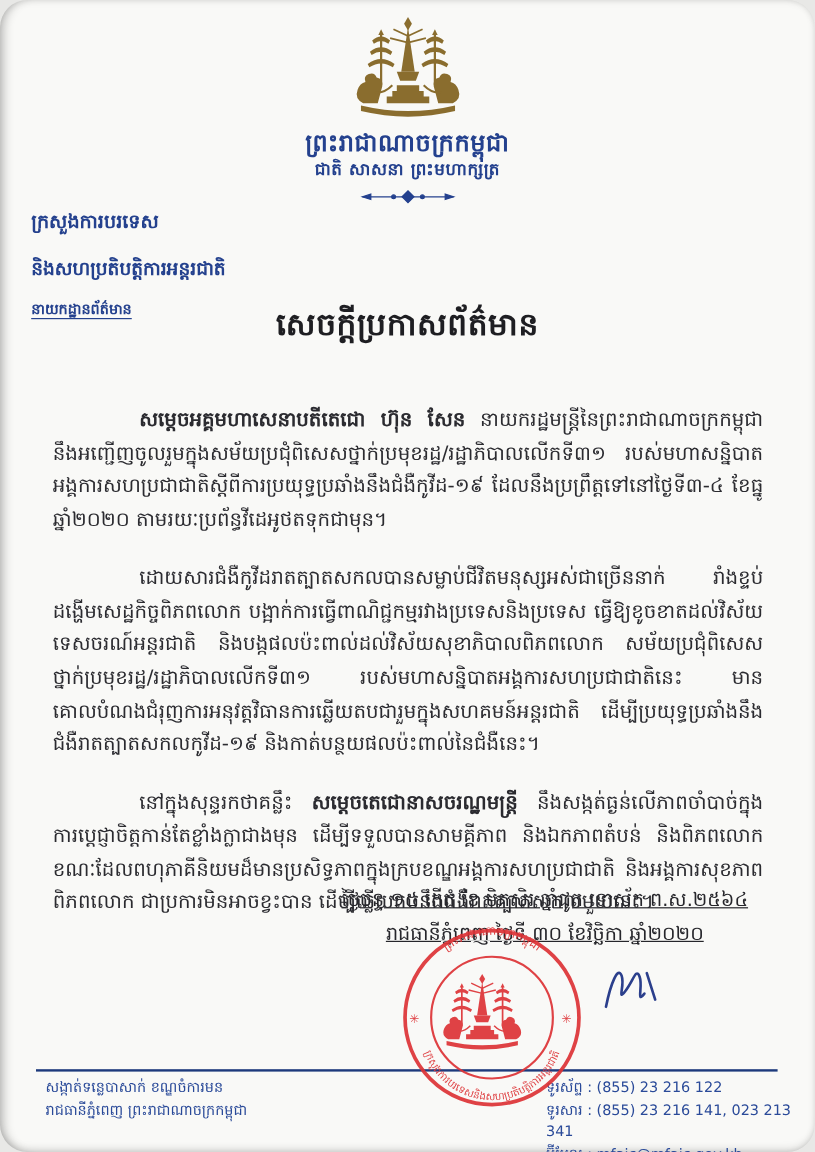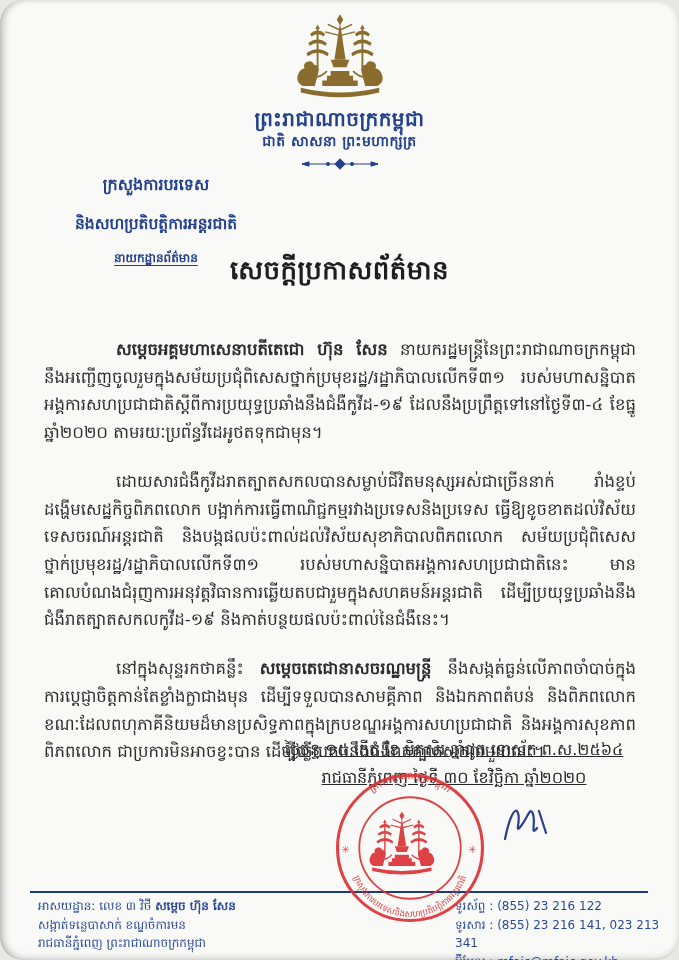--- a/index.html
+++ b/index.html
@@ -25,21 +25,21 @@
   }
   .center{left:0;width:100%;text-align:center;}
   .abs{position:absolute;}
 
   .emblem{left:284px;top:12px;width:112px;height:92px;color:var(--emblem-gold);}
   .motto{color:var(--header-blue);font-weight:bold;}
   .motto-1{top:106px;font-size:20px;letter-spacing:.5px;}
   .motto-2{top:132px;font-size:14px;letter-spacing:.5px;}
   .divider{top:158px;left:50%;transform:translateX(-50%);width:80px;height:12px;color:var(--header-blue);}
 
-  .ministry{left:26px;top:174px;width:260px;text-align:center;color:var(--header-blue);font-weight:bold;}
+  .ministry{left:26px;top:174px;width:260px;text-align:left;color:var(--header-blue);font-weight:bold;}
   .ministry-line1{font-size:16px;}
   .ministry-line2{font-size:15.5px;margin-top:16px;}
   .ministry-dept{display:inline-block;margin-top:13px;font-size:12px;text-decoration:underline;text-underline-offset:3px;}
 
   .doc-title{top:254px;font-size:26px;font-weight:bold;color:#1e1e22;letter-spacing:.5px;text-align:center;}
 
   .body-text{left:44px;top:296px;width:592px;color:var(--body-ink);
     font-size:16.5px;line-height:1.68;text-align:justify;margin-top:40px;}
   .body-text p{margin:0 0 21px 0;text-indent:72px;}
   .body-text strong{font-weight:bold;}
@@ -159,21 +159,20 @@
     </g>
   </svg>
 
   <svg class="abs signature" viewBox="0 0 62 64">
     <path d="M10 46 C14 26 20 12 23 20 C26 28 19 42 26 33 C33 24 35 13 38 21 C41 29 35 44 42 35 M44 18 l7 22" fill="none" stroke="#2b3f8c" stroke-width="2.2" stroke-linecap="round"></path>
   </svg>
 
   <div class="abs footer-rule"></div>
 
   <div class="abs footer-col footer-left">
-    <div><span>អាសយដ្ឋាន: លេខ ៣ វិថី </span><span class="b">សម្តេច ហ៊ុន សែន</span></div>
     <div>សង្កាត់ទន្លេបាសាក់ ខណ្ឌចំការមន</div>
     <div>រាជធានីភ្នំពេញ ព្រះរាជាណាចក្រកម្ពុជា</div>
   </div>
 
   <div class="abs footer-col footer-right">
     <div>ទូរស័ព្ទ : (855) 23 216 122</div>
     <div>ទូរសារ : (855) 23 216 141, 023 213 341</div>
     <div>អ៊ីមែល : mfaic@mfaic.gov.kh</div>
   </div>
 

